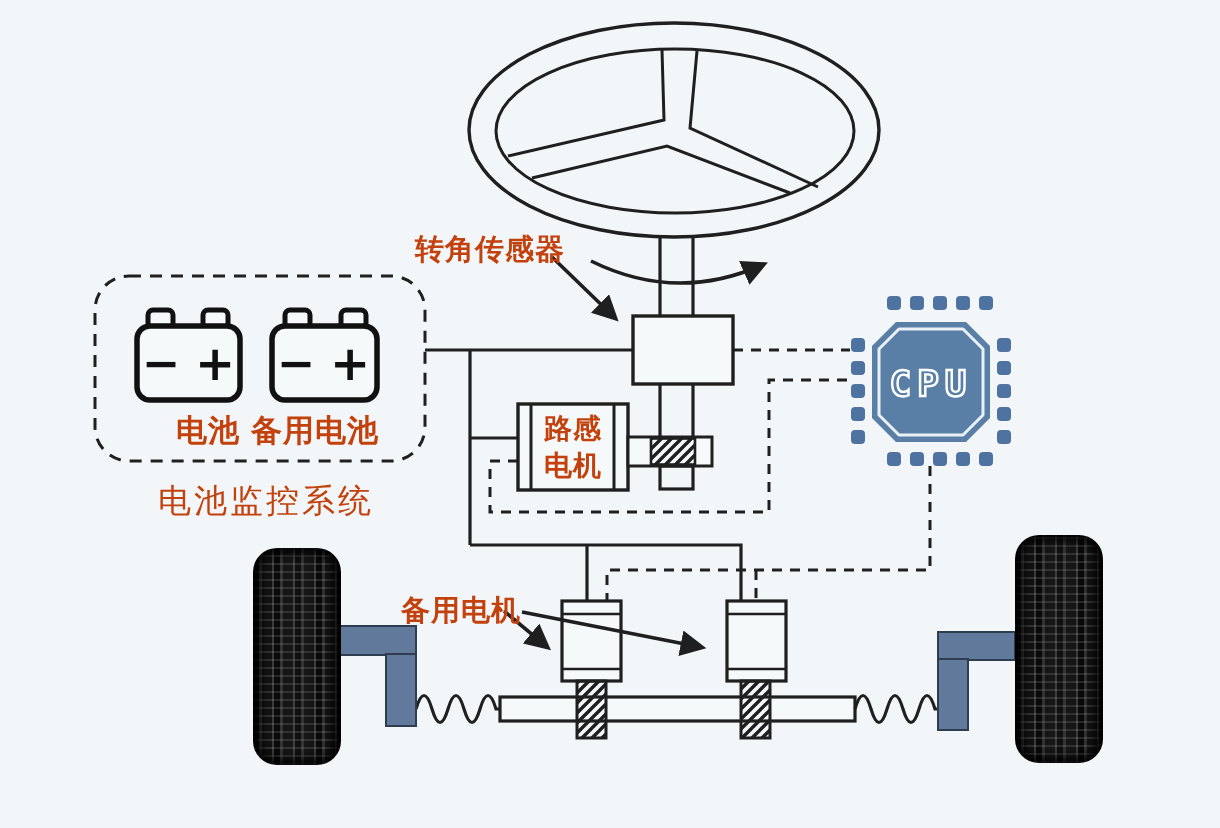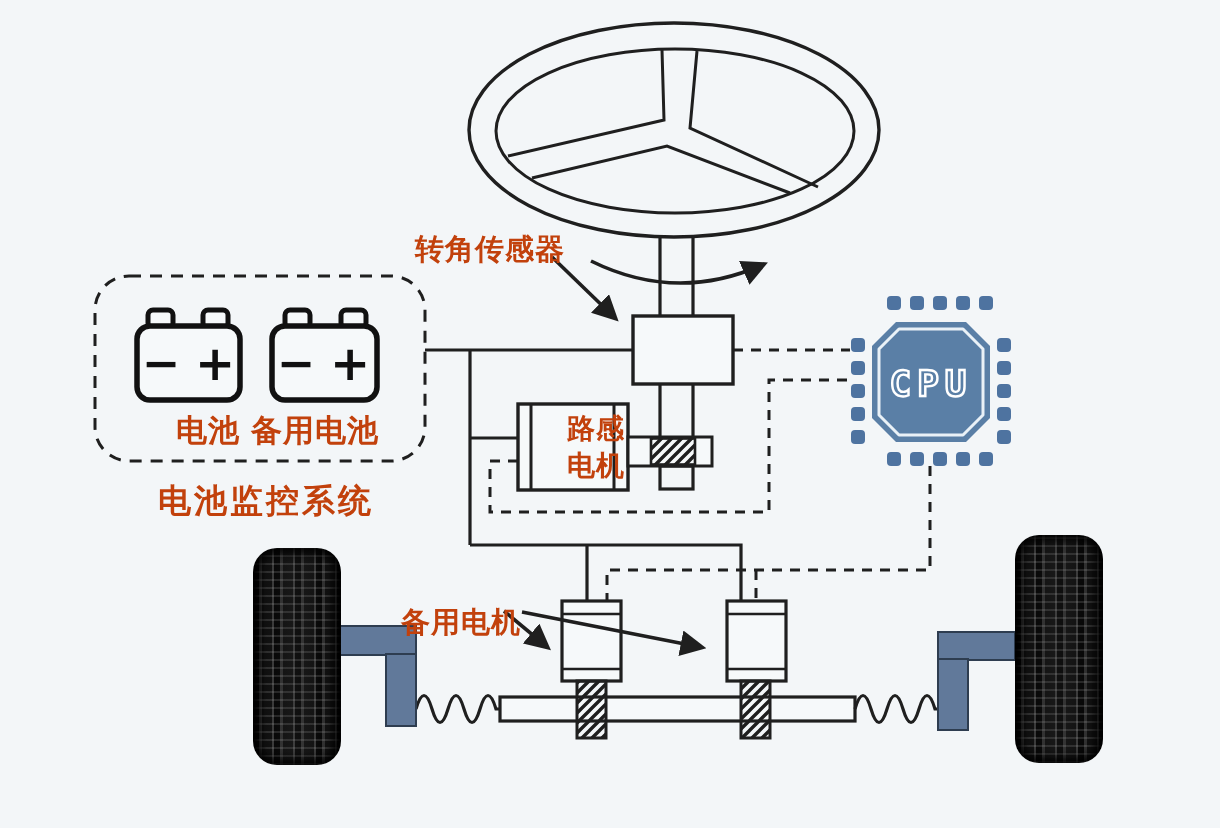--- a/index.html
+++ b/index.html
@@ -8,21 +8,21 @@
     overflow:hidden;font-family:"Liberation Sans",sans-serif;
   }
   #diagram-svg{position:absolute;left:0;top:0;z-index:1;}
   .lbl{
     position:absolute;z-index:3;color:#c2410c;font-weight:600;
     white-space:nowrap;line-height:1.1;letter-spacing:1px;
     font-family:"Liberation Sans",sans-serif;
   }
   .lbl-29{font-size:29px;}
   .lbl-31{font-size:31px;}
-  #lbl-system{font-size:33px;letter-spacing:3px;font-weight:700;}
+  #lbl-system{font-size:33px;letter-spacing:3px;font-weight:400;}
   #lbl-roadfeel{
     width:86px;text-align:center;font-size:28px;line-height:37px;
   }
   .tire{
     position:absolute;z-index:2;border-radius:24px;
     background:
       linear-gradient(90deg, rgba(0,0,0,.8), rgba(40,40,40,0) 16%, rgba(90,90,90,.12) 50%, rgba(40,40,40,0) 84%, rgba(0,0,0,.8)),
       repeating-linear-gradient(0deg, rgba(205,205,205,.16) 0 2px, rgba(0,0,0,0) 2px 8px),
       repeating-linear-gradient(90deg, #060606 0 6px, #303030 6px 9px, #101010 9px 19px, #3a3a3a 19px 21px),
       #141414;
@@ -174,20 +174,20 @@
 
   <div id="tire-left" class="tire"></div>
   <div id="tire-right" class="tire"></div>
 
   <div class="lbl lbl-29" style="left:415px;top:234px;">转角传感器</div>
 
   <div class="lbl lbl-31" style="left:137px;top:414px;width:103px;text-align:right;">电池</div>
   <div class="lbl lbl-31" style="left:250px;top:414px;width:130px;text-align:center;">备用电池</div>
   <div class="lbl" id="lbl-system" style="left:158px;top:483px;">电池监控系统</div>
 
-  <div class="lbl" id="lbl-roadfeel" style="left:530px;top:410px;padding-left:23px;">
+  <div class="lbl" id="lbl-roadfeel" style="left:530px;top:410px;">
     <div>路感</div>
     <div>电机</div>
   </div>
 
-  <div class="lbl lbl-29" style="left:401px;top:595px;margin-top:12px;">备用电机</div>
+  <div class="lbl lbl-29" style="left:401px;top:595px;">备用电机</div>
 
 </div>
 
 </body></html>

